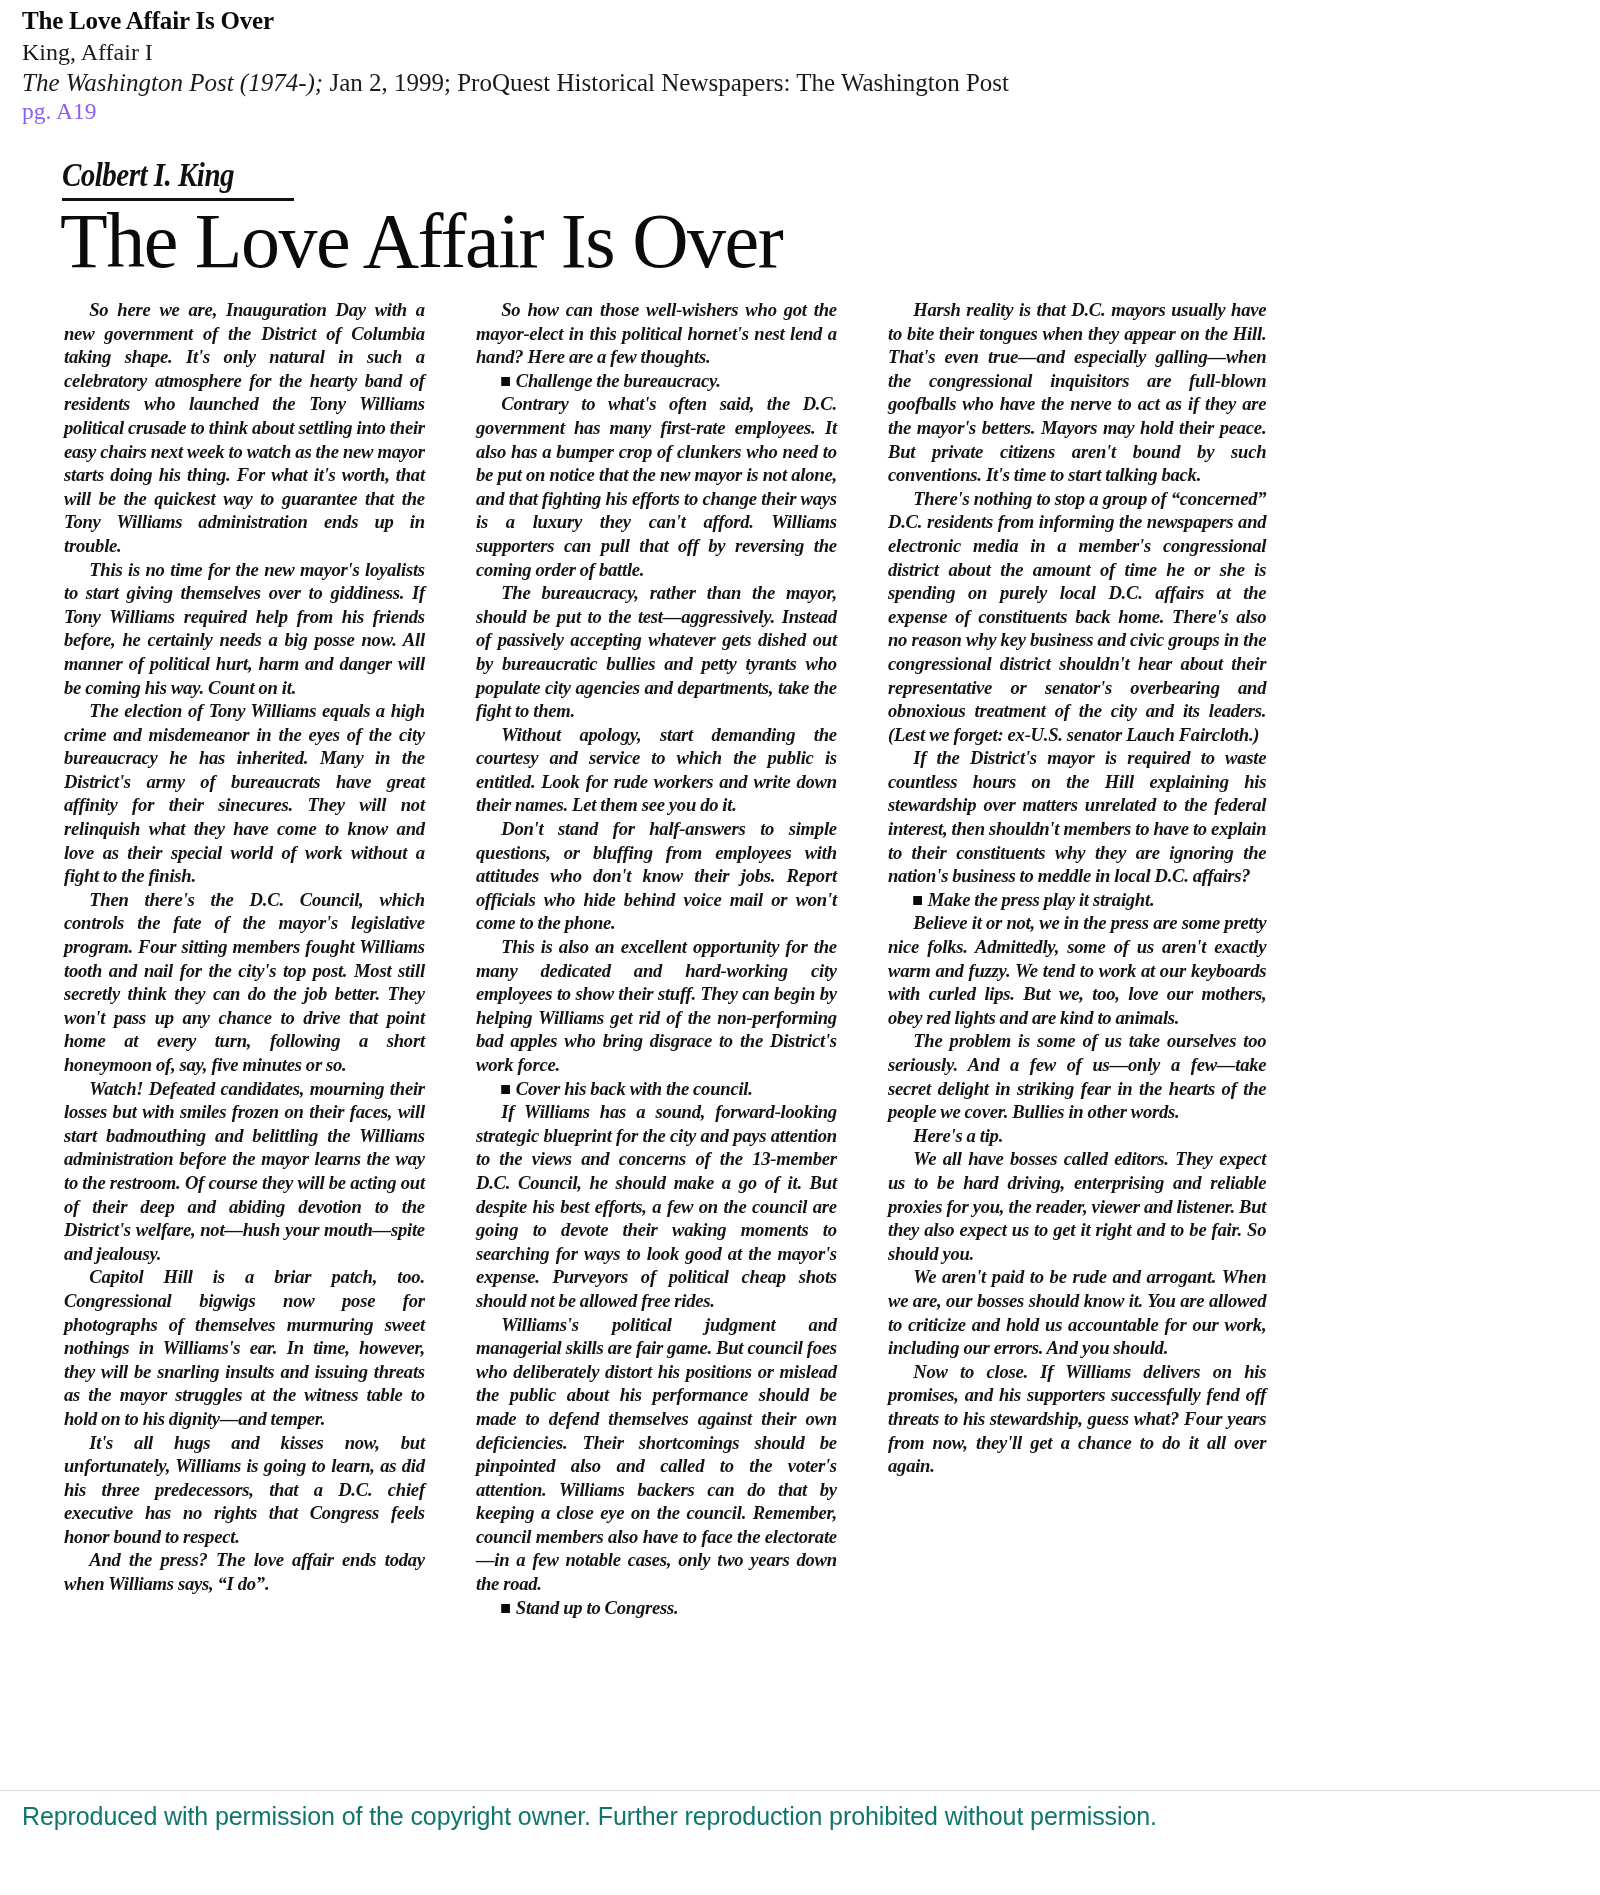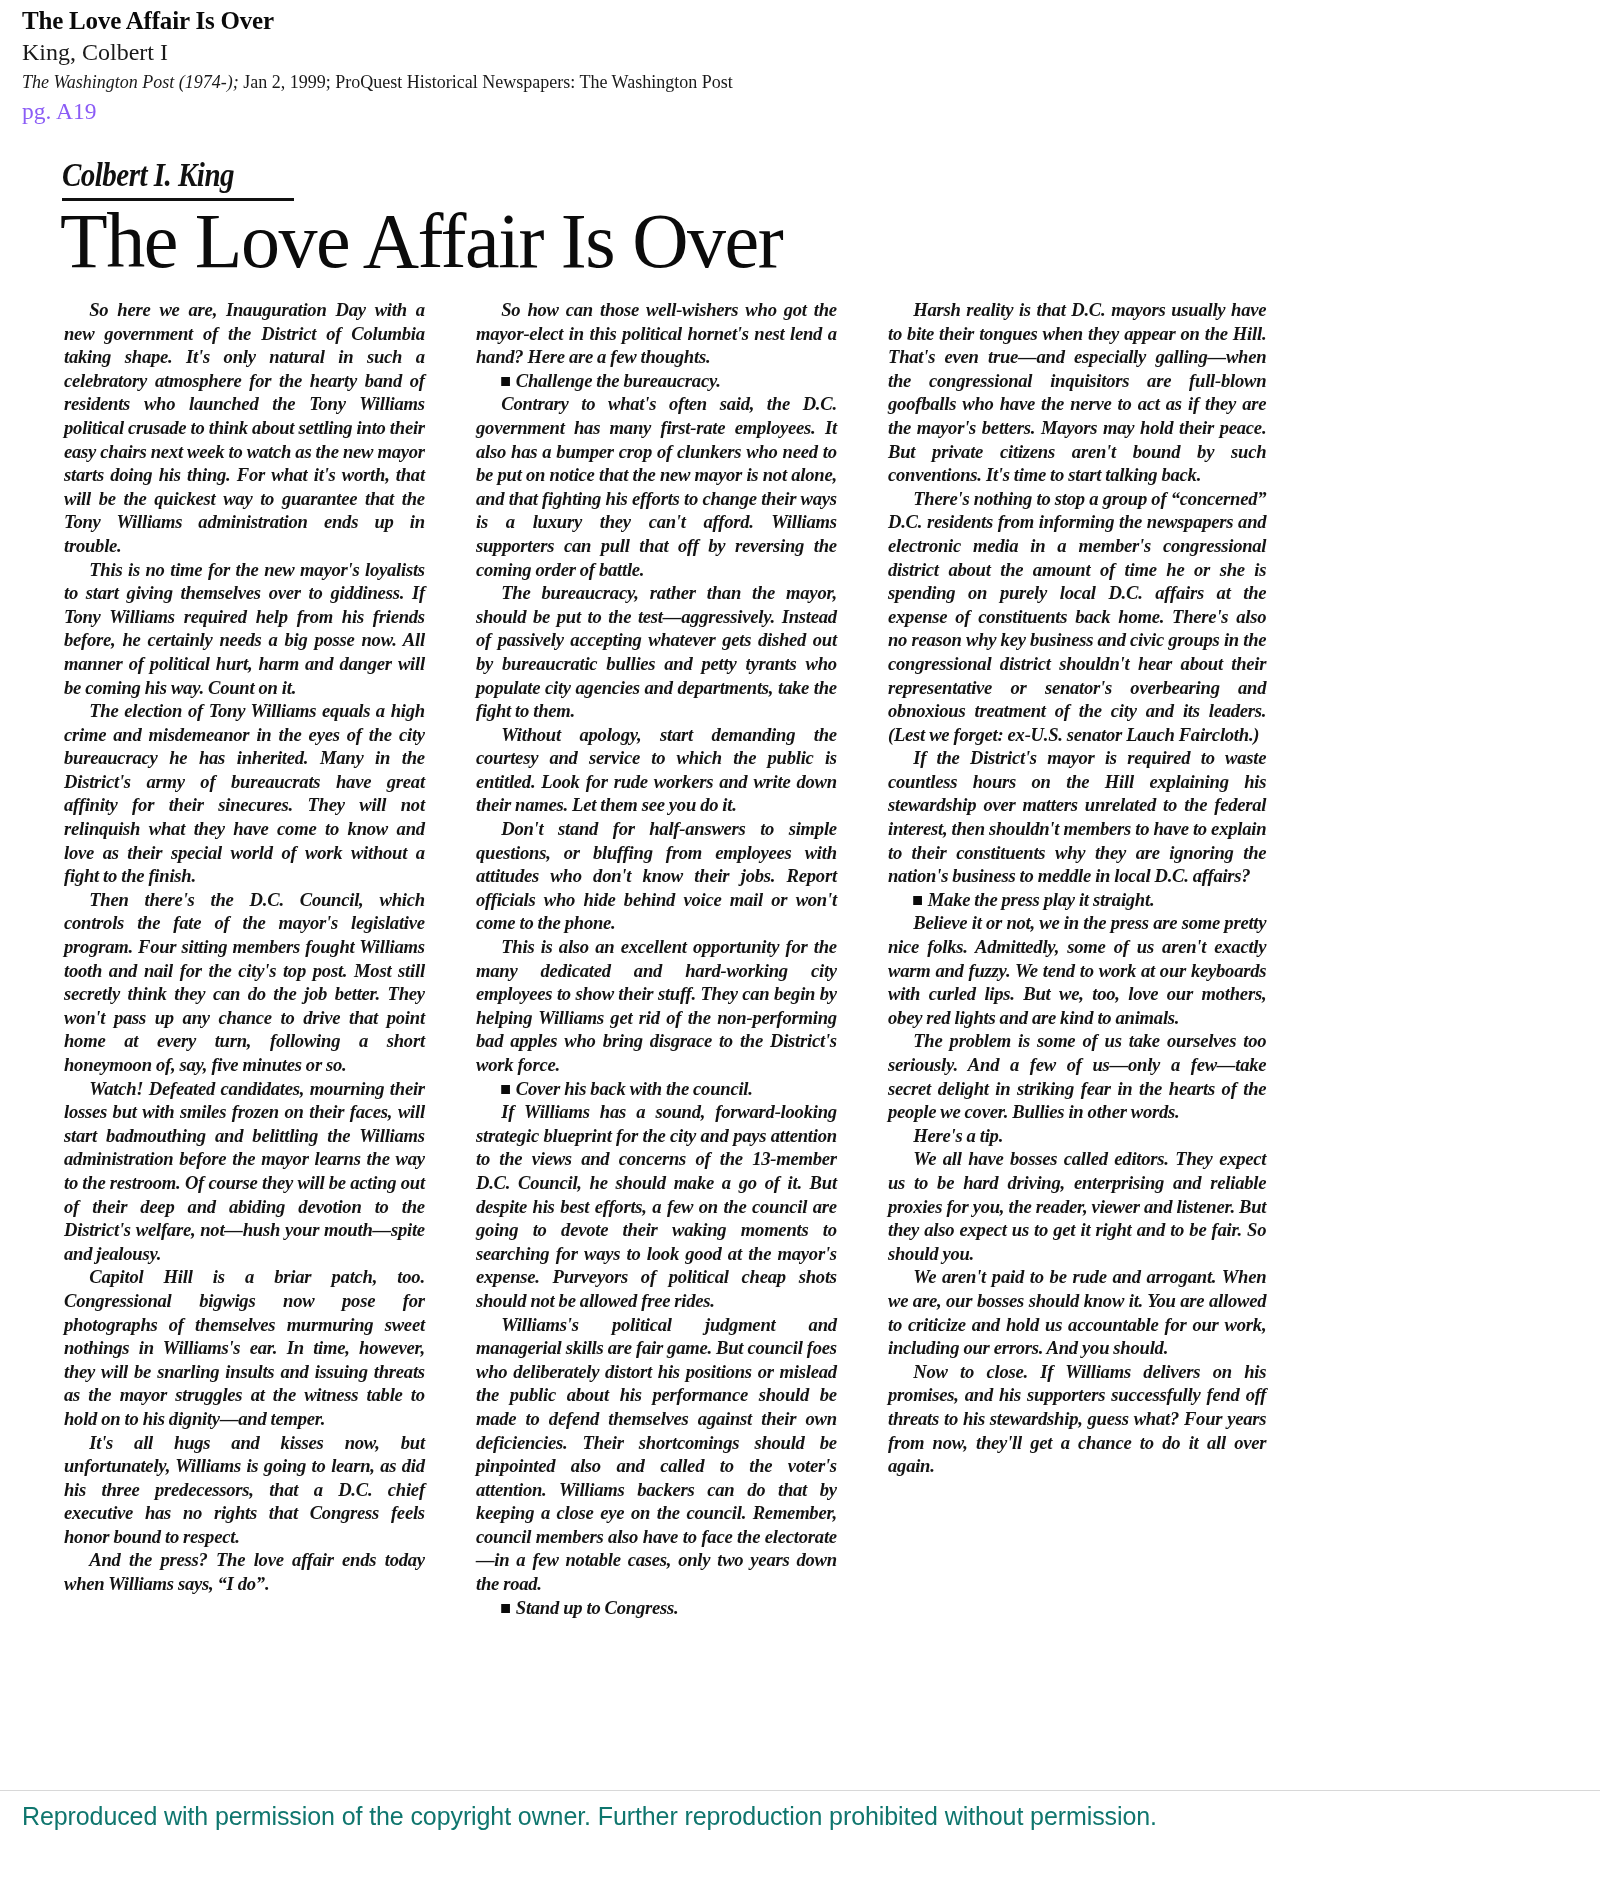--- a/index.html
+++ b/index.html
@@ -31,21 +31,21 @@
     letter-spacing: -0.2px;
     color: #0a0a0a;
   }
   .pq-author {
     font-size: 24px;
     line-height: 29px;
     color: #1a1a1a;
     margin-top: 2px;
   }
   .pq-source {
-    font-size: 18px;
+    font-size: 25px;
     line-height: 29px;
     color: #1a1a1a;
     margin-top: 1px;
     white-space: nowrap;
   }
   .pq-source .italic { font-style: italic; }
   .pq-page {
     font-size: 23.5px;
     line-height: 29px;
     color: #8b5cf6;
@@ -168,21 +168,21 @@
     line-height: 32px;
     color: #0f766e;
     letter-spacing: -0.1px;
   }
 </style>
 </head>
 <body>
 
 <div class="pq-header">
   <div class="pq-title">The Love Affair Is Over</div>
-  <div class="pq-author">King, Colbert I</div>
+  <div class="pq-author">King, Affair I</div>
   <div class="pq-source"><span class="italic">The Washington Post (1974-);</span> <span>Jan 2, 1999; ProQuest Historical Newspapers: The Washington Post</span></div>
   <div class="pq-page">pg. A19</div>
 </div>
 
 <div class="article">
 
   <div class="byline-block">
     <div class="byline-name">Colbert I. King</div>
     <div class="byline-rule"></div>
   </div>

